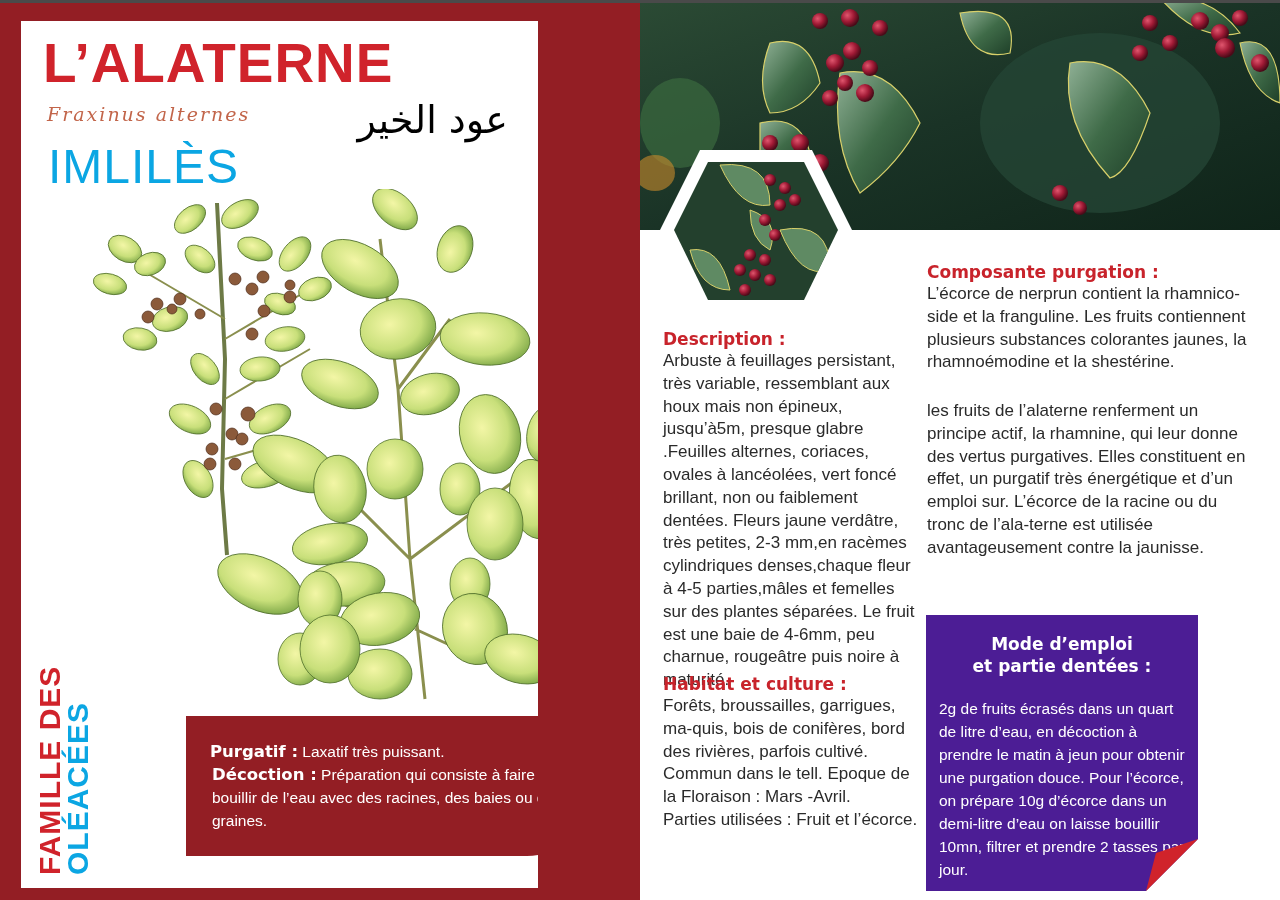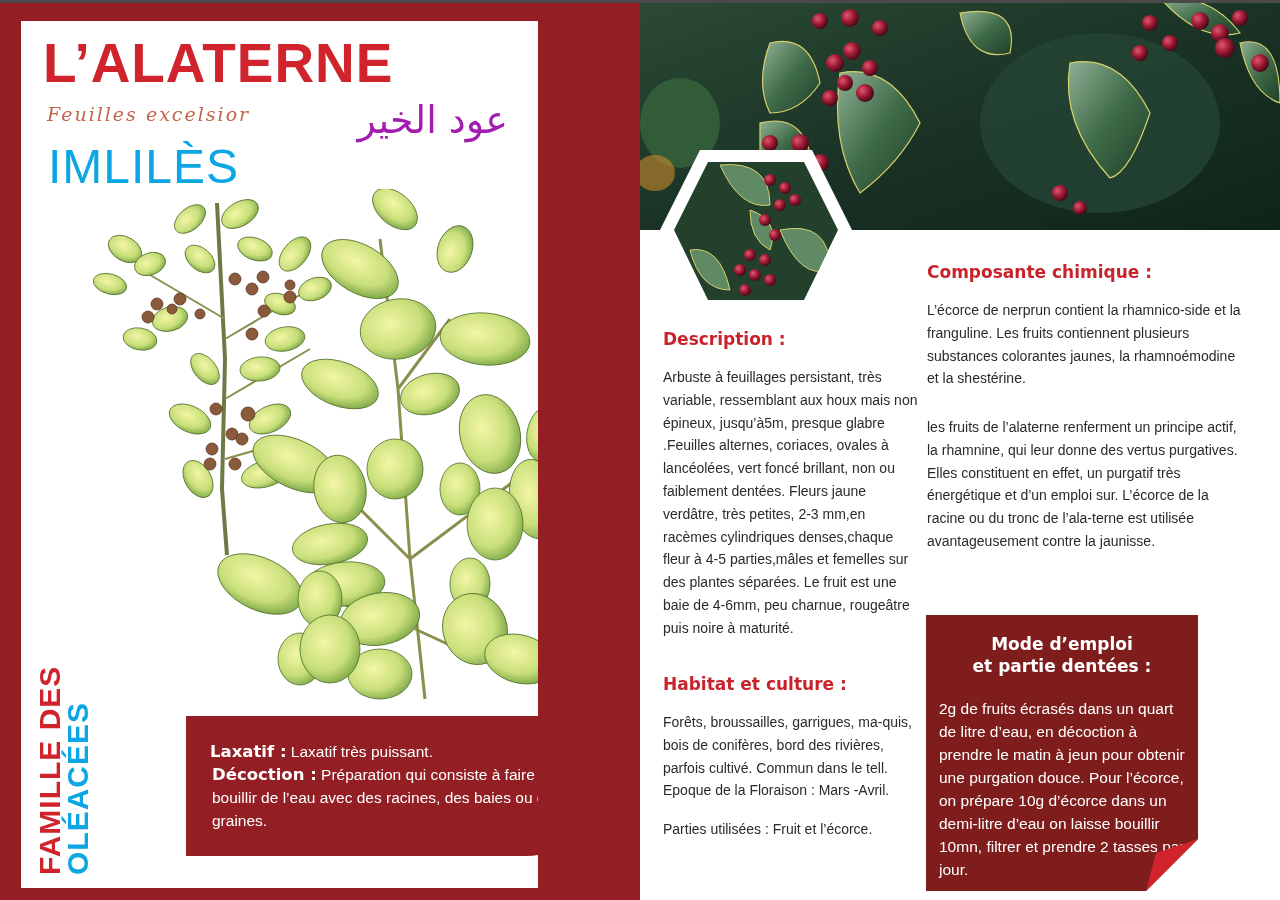--- a/index.html
+++ b/index.html
@@ -7,60 +7,60 @@
   body { position: relative; font-family: "Liberation Sans", sans-serif; }
 
   .topbar { position: absolute; left: 0; top: 0; width: 1280px; height: 3px; background: #4a4a4a; }
 
   
   .left-page { position: absolute; left: 0; top: 3px; width: 640px; height: 897px; background: #931e24; }
   .left-inner { position: absolute; left: 21px; top: 18px; width: 517px; height: 867px; background: #ffffff; overflow: hidden; }
 
   .title { position: absolute; left: 22px; top: 14px; font-family: "Liberation Sans", sans-serif; font-weight: 700; font-size: 56px; color: #d0232b; letter-spacing: 1px; line-height: 1; transform: scaleX(0.98); transform-origin: left; }
   .latin { position: absolute; left: 26px; top: 84px; font-family: "DejaVu Serif", serif; font-style: italic; font-size: 19px; color: #c2654a; letter-spacing: 2px; line-height: 1; font-weight: 300; }
-  .arabic { position: absolute; right: 30px; top: 80px; font-family: "DejaVu Sans", sans-serif; font-size: 38px; color: #a21caf; line-height: 1; direction: rtl; }
+  .arabic { position: absolute; right: 30px; top: 80px; font-family: "DejaVu Sans", sans-serif; font-size: 38px; color: #000000; line-height: 1; direction: rtl; }
   .berber { position: absolute; left: 27px; top: 122px; font-family: "Liberation Sans", sans-serif; font-weight: 400; font-size: 48px; color: #0ba6e3; line-height: 1; letter-spacing: 1px; }
 
   .illustration { position: absolute; left: 59px; top: 168px; width: 490px; height: 520px; }
 
   .family { position: absolute; left: 14px; top: 854px; transform: rotate(-90deg); transform-origin: left top; white-space: nowrap; line-height: 1; }
   .family .l1 { display: block; font-weight: 700; font-size: 30px; color: #d0232b; letter-spacing: 1px; }
   .family .l2 { display: block; font-weight: 700; font-size: 30px; color: #0ba6e3; letter-spacing: 1px; margin-top: -2px; }
 
   .note-box { position: absolute; left: 165px; top: 695px; width: 396px; height: 140px; background: #931e24; border-bottom-right-radius: 55px; color: #ffffff; padding: 24px 12px 0 22px; font-size: 15.5px; line-height: 23px; }
   .note-box .lbl { font-family: "DejaVu Sans", sans-serif; font-weight: 700; font-size: 16.5px; }
   .note-box .row2 { padding-left: 4px; }
   .note-box .row1 { padding-left: 2px; }
 
   
   .photo { position: absolute; left: 640px; top: 3px; width: 640px; height: 227px; overflow: hidden; background: #1f3a2c; }
   .hex { position: absolute; left: 660px; top: 150px; width: 192px; height: 160px; }
 
   .section-title { font-family: "DejaVu Sans", sans-serif; font-weight: 700; font-size: 17px; color: #c8232b; line-height: 22px; }
-  .body-text { font-family: "Liberation Sans", sans-serif; font-size: 14px; color: #2a2a2a; line-height: 22.8px; margin-top: 16px; }
+  .body-text { font-family: "Liberation Sans", sans-serif; font-size: 17px; color: #2a2a2a; line-height: 22.8px; }
 
   .desc { position: absolute; left: 663px; top: 328px; width: 255px; }
   .habitat { position: absolute; left: 663px; top: 673px; width: 255px; }
   .chem { position: absolute; left: 927px; top: 261px; width: 320px; }
   .effets { position: absolute; left: 927px; top: 400px; width: 320px; }
 
-  .mode { position: absolute; left: 926px; top: 615px; width: 272px; height: 276px; background: #7f1d1d; color: #ffffff; }
+  .mode { position: absolute; left: 926px; top: 615px; width: 272px; height: 276px; background: #4c1d95; color: #ffffff; }
   .mode .mtitle { text-align: center; font-family: "DejaVu Sans", sans-serif; font-weight: 700; font-size: 17px; line-height: 22px; margin-top: 18px; }
   .mode .mbody { font-size: 15.5px; line-height: 23px; padding: 20px 8px 0 13px; }
   .curl { position: absolute; right: 0; bottom: 0; width: 52px; height: 52px; }
 </style>
 </head>
 <body>
 
 <div class="topbar"></div>
 
 <div class="left-page">
   <div class="left-inner">
     <div class="title">L’ALATERNE</div>
-    <div class="latin">Feuilles excelsior</div>
+    <div class="latin">Fraxinus alternes</div>
     <div class="arabic">عود الخير</div>
     <div class="berber">IMLILÈS</div>
 
     <svg class="illustration" viewBox="0 0 490 520">
       <defs>
         <radialGradient id="lf" cx="40%" cy="40%" r="70%">
           <stop offset="0%" stop-color="#f3f6a6"></stop>
           <stop offset="60%" stop-color="#c8df7a"></stop>
           <stop offset="100%" stop-color="#6f9d3e"></stop>
         </radialGradient>
@@ -144,21 +144,21 @@
       </g>
     </svg>
 
     <div class="family">
       <span class="l1">FAMILLE DES</span>
       <span class="l2">OLÉACÉES</span>
     </div>
 
     <div class="note-box">
       <div class="row1">
-        <span class="lbl">Laxatif :</span><span> Laxatif très puissant.</span>
+        <span class="lbl">Purgatif :</span><span> Laxatif très puissant.</span>
       </div>
       <div class="row2">
         <span class="lbl">Décoction :</span><span> Préparation qui consiste à faire bouillir de l’eau avec des racines, des baies ou des graines.</span>
       </div>
     </div>
   </div>
 </div>
 
 <svg class="photo" viewBox="0 0 640 227" preserveAspectRatio="none">
   <defs>
@@ -261,21 +261,21 @@
   <div class="body-text">Arbuste à feuillages persistant, très variable, ressemblant aux houx mais non épineux, jusqu’à5m, presque glabre .Feuilles alternes, coriaces, ovales à lancéolées, vert foncé brillant, non ou faiblement dentées. Fleurs jaune verdâtre, très petites, 2-3 mm,en racèmes cylindriques denses,chaque fleur à 4-5 parties,mâles et femelles sur des plantes séparées. Le fruit est une baie de 4-6mm, peu charnue, rougeâtre puis noire à maturité.</div>
 </div>
 
 <div class="habitat">
   <div class="section-title">Habitat et culture :</div>
   <div class="body-text">Forêts, broussailles, garrigues, ma-quis, bois de conifères, bord des rivières, parfois cultivé. Commun dans le tell. Epoque de la Floraison : Mars -Avril.</div>
   <div class="body-text">Parties utilisées : Fruit et l’écorce.</div>
 </div>
 
 <div class="chem">
-  <div class="section-title">Composante chimique :</div>
+  <div class="section-title">Composante purgation :</div>
   <div class="body-text">L’écorce de nerprun contient la rhamnico-side et la franguline. Les fruits contiennent plusieurs substances colorantes jaunes, la rhamnoémodine et la shestérine.</div>
 </div>
 
 <div class="effets">
   <div class="body-text">les fruits de l’alaterne renferment un principe actif, la rhamnine, qui leur donne des vertus purgatives. Elles constituent en effet, un purgatif très énergétique et d’un emploi sur. L’écorce de la racine ou du tronc de l’ala-terne est utilisée avantageusement contre la jaunisse.</div>
 </div>
 
 <div class="mode">
   <div class="mtitle">
     <div>Mode d’emploi</div>

